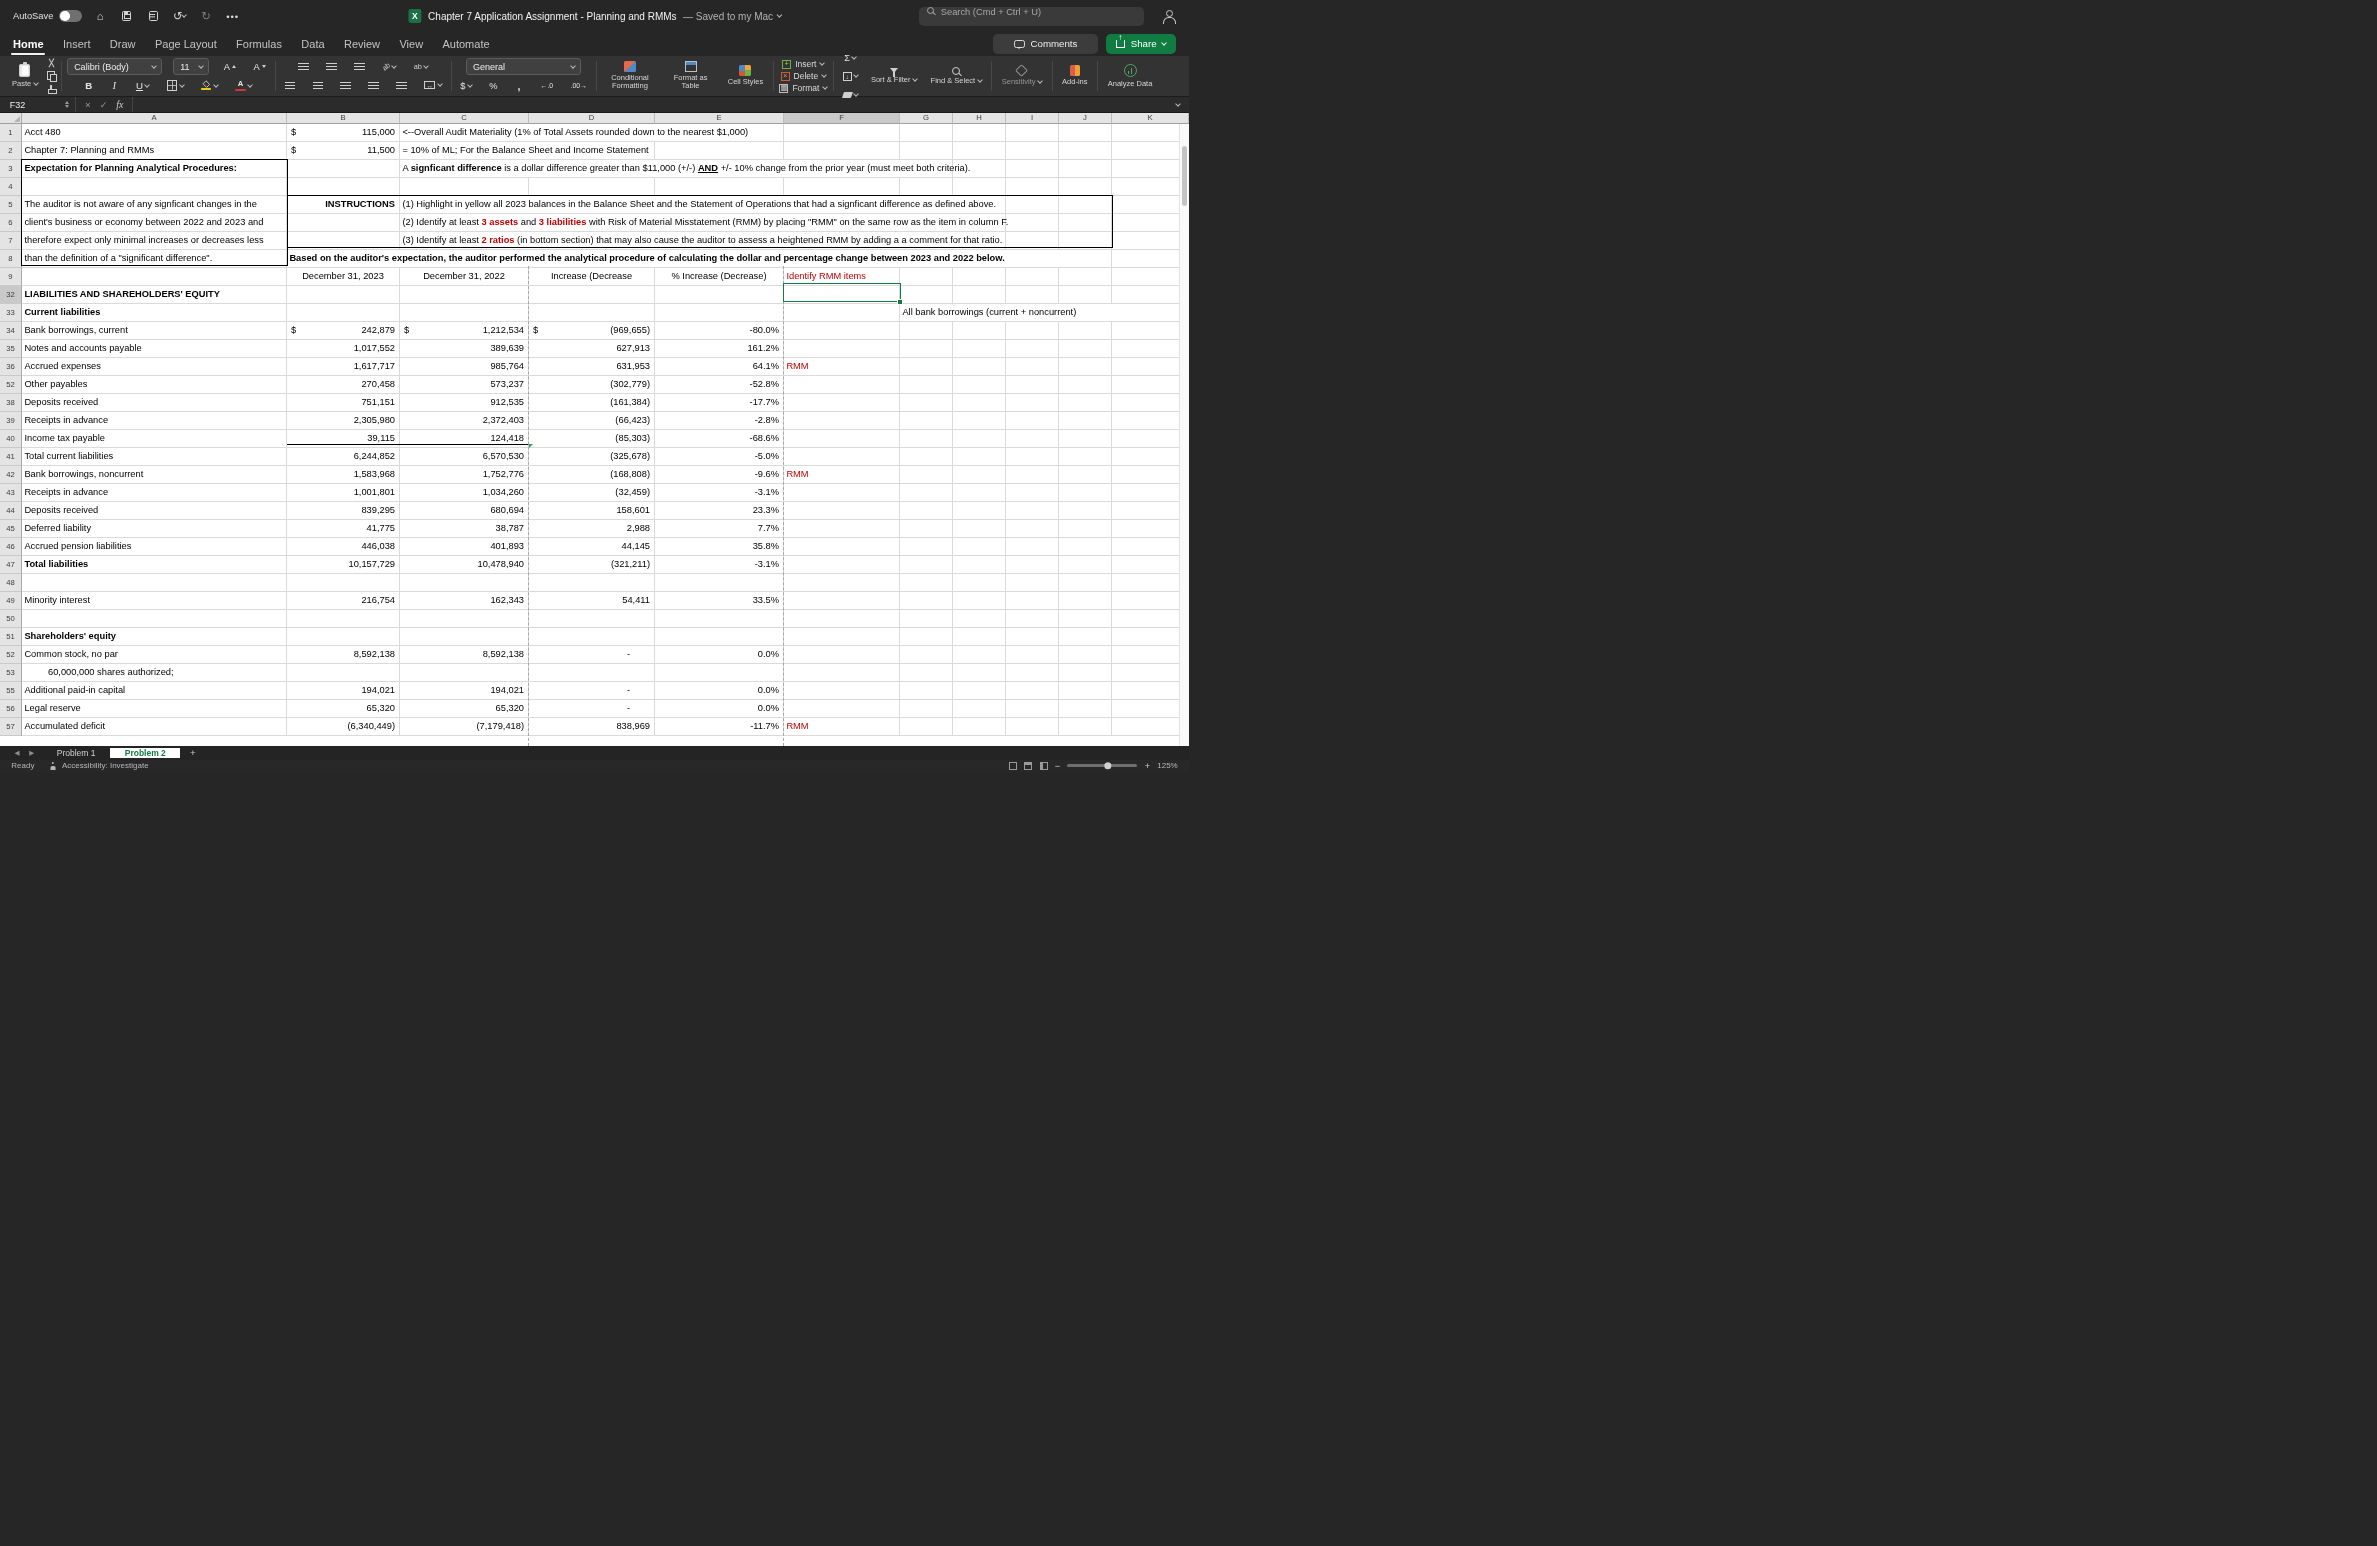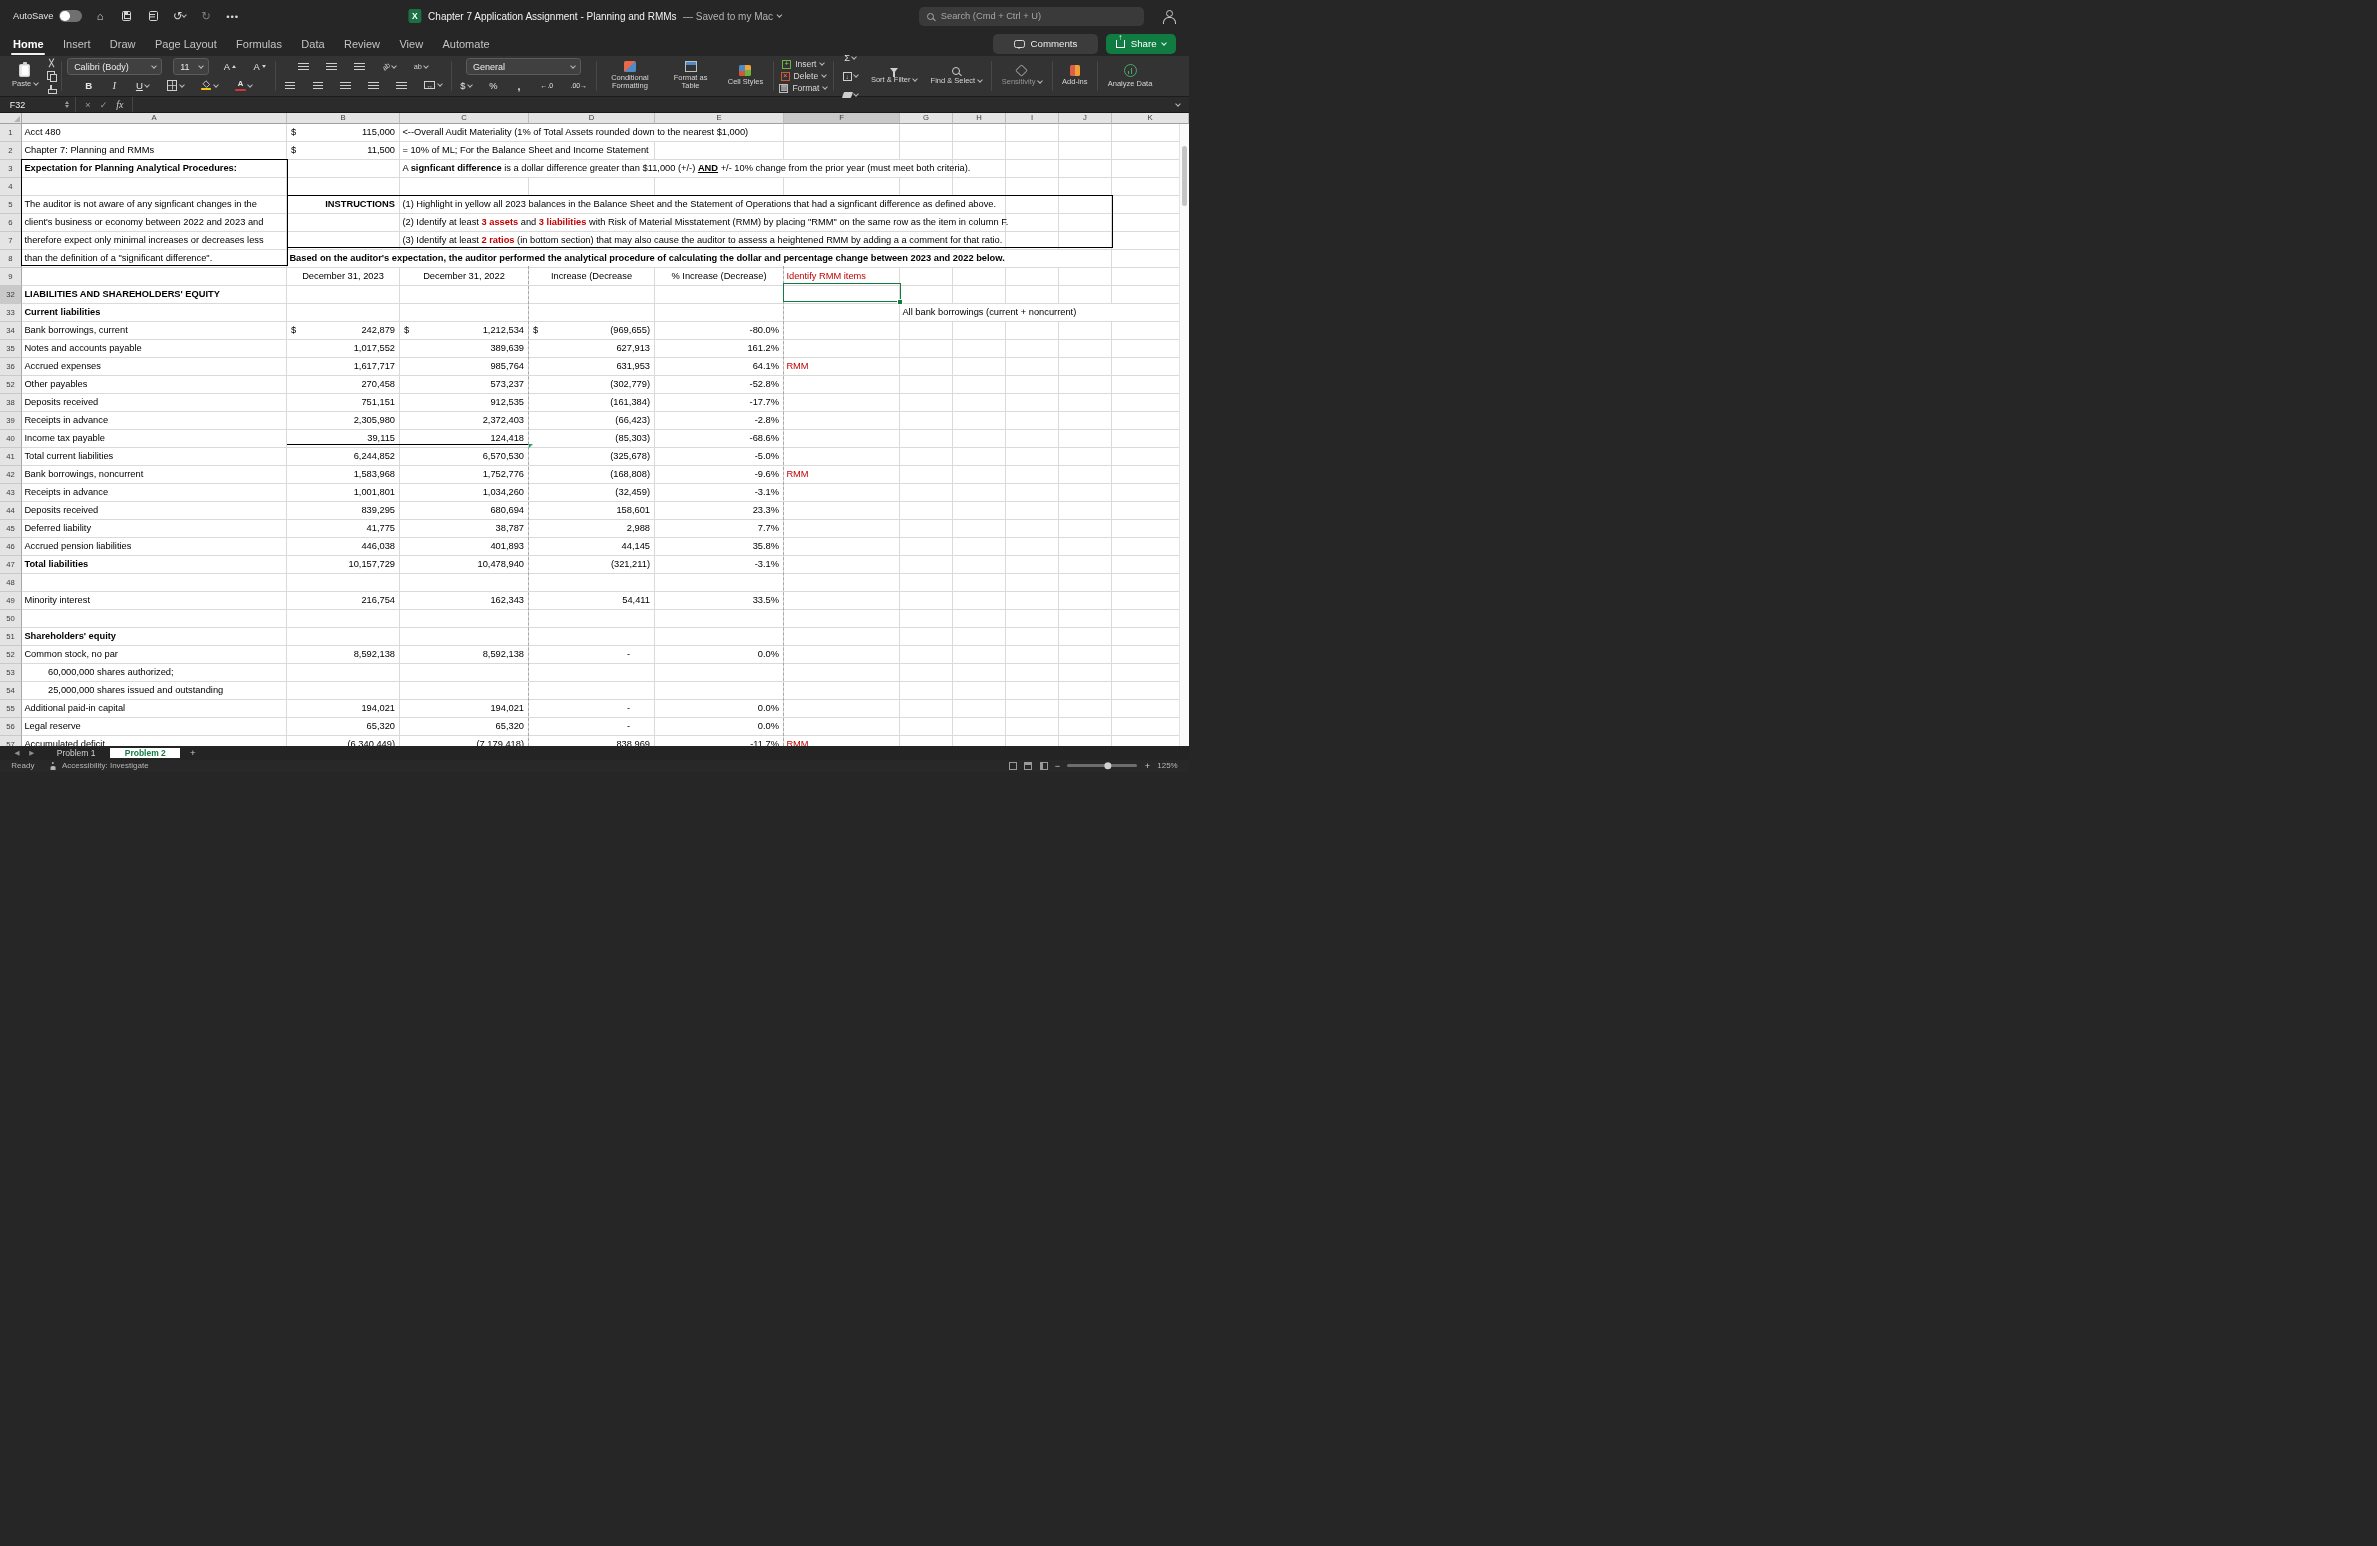--- a/index.html
+++ b/index.html
@@ -24,21 +24,21 @@
   .dots{letter-spacing:0.8px;font-size:9.7px}
   .doc-center{position:absolute;left:50%;top:0;height:32px;transform:translateX(-50%);
     display:flex;align-items:center;gap:6.5px;white-space:nowrap}
   .xl-logo{width:13.7px;height:13.7px;border-radius:2.4px;background:#1D7044;color:#fff;font-weight:bold;
     font-size:8.5px;display:flex;align-items:center;justify-content:center}
   .doc-title{font-size:10px;color:#f2f2f2}
   .doc-status{font-size:10px;color:#b3b3b3;display:flex;align-items:center;gap:4px}
   .chev{width:4px;height:4px;border-right:1.1px solid #b9b9b9;border-bottom:1.1px solid #b9b9b9;
     display:inline-block;transform:rotate(45deg);flex:none;margin-top:-1.6px}
   .search{position:absolute;right:45px;top:6.5px;width:225px;height:19.4px;background:#3a3a3a;border-radius:4.9px;
-    display:flex;align-items:center;gap:6.5px;padding:0 8px;color:#a6a6a6;font-size:9.3px}
+    display:flex;align-items:flex-start;gap:6.5px;padding:0 8px;color:#a6a6a6;font-size:9.3px}
   .ic-mag{width:7.3px;height:7.3px;border:1.2px solid #a6a6a6;border-radius:50%;position:relative;flex:none}
   .ic-mag::after{content:"";position:absolute;width:4px;height:1.2px;background:#a6a6a6;transform:rotate(45deg);right:-3.2px;bottom:-1.6px}
   .ic-user{position:absolute;right:13px;top:9px;width:14.6px;height:14.6px}
   .ic-user::before{content:"";position:absolute;top:0.8px;left:4.4px;width:5.7px;height:5.7px;border:1.2px solid #c9c9c9;border-radius:50%}
   .ic-user::after{content:"";position:absolute;bottom:0;left:1.6px;width:11.3px;height:5.7px;border:1.2px solid #c9c9c9;border-bottom:none;border-radius:5.7px 5.7px 0 0}
 
   
   .tabbar{height:24px;background:#262626;display:flex;align-items:center;padding:0 13px;flex:none}
   .rtab-list{display:flex;align-items:center;gap:19.4px}
   .rtab{position:relative;font-size:11px;color:#c3c3c3;height:24px;display:flex;align-items:center;cursor:default}
@@ -1132,36 +1132,20 @@
           <div class="cell"></div>
           <div class="cell"></div>
           <div class="cell"></div>
           <div class="cell"></div>
           <div class="cell"></div>
           <div class="cell"></div>
           <div class="cell"></div>
           <div class="cell"></div>
         </div>
         <div class="grid-row">
-          <div class="rn">54</div>
-          <div class="cell ind">
-            <span class="spill">25,000,000 shares issued and outstanding</span>
-          </div>
-          <div class="cell"></div>
-          <div class="cell"></div>
-          <div class="cell"></div>
-          <div class="cell"></div>
-          <div class="cell"></div>
-          <div class="cell"></div>
-          <div class="cell"></div>
-          <div class="cell"></div>
-          <div class="cell"></div>
-          <div class="cell"></div>
-        </div>
-        <div class="grid-row">
           <div class="rn">55</div>
           <div class="cell">
             <span class="spill">Additional paid-in capital</span>
           </div>
           <div class="cell r">
             <span class="spill">194,021</span>
           </div>
           <div class="cell r">
             <span class="spill">194,021</span>
           </div>

